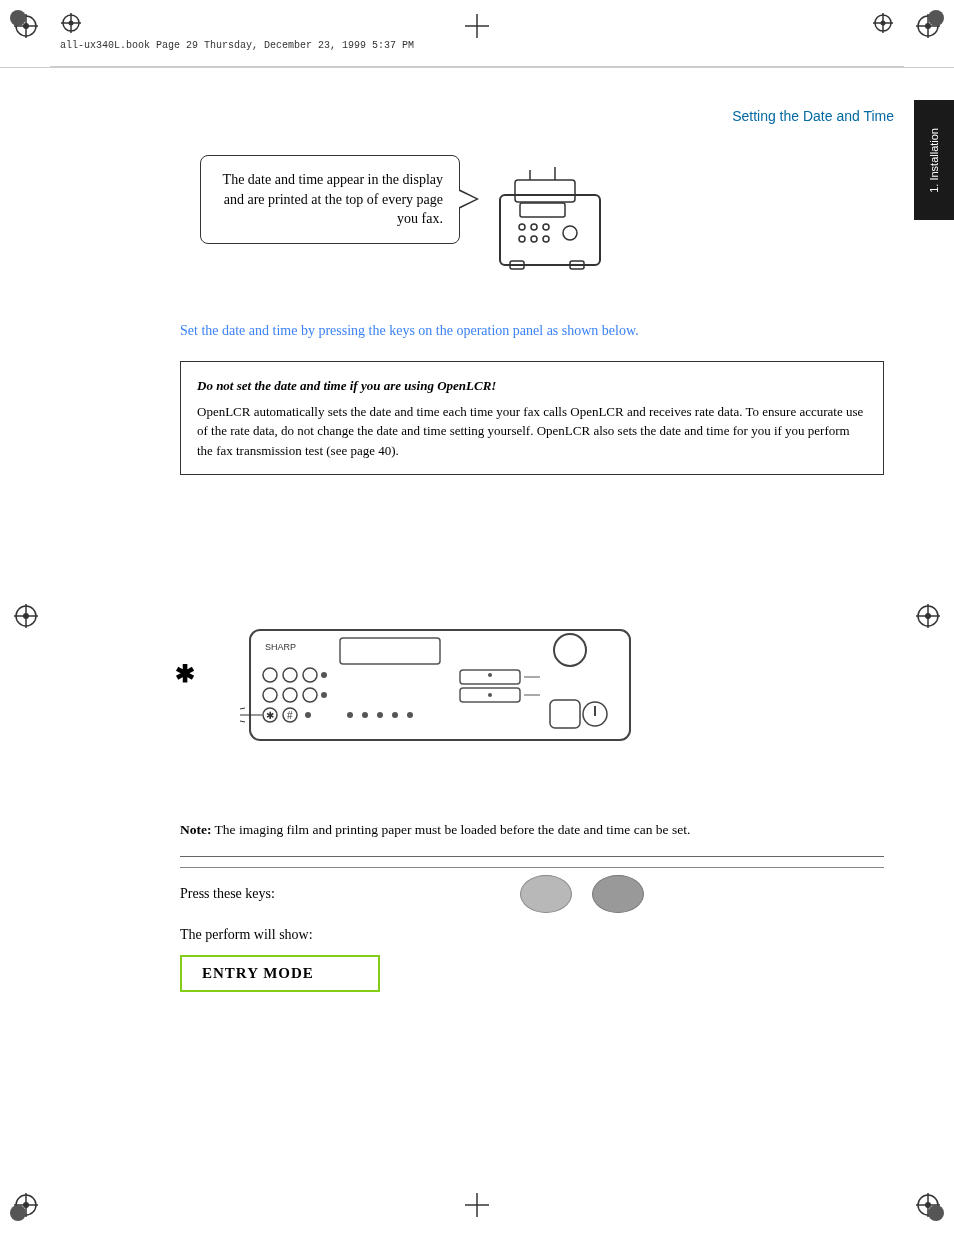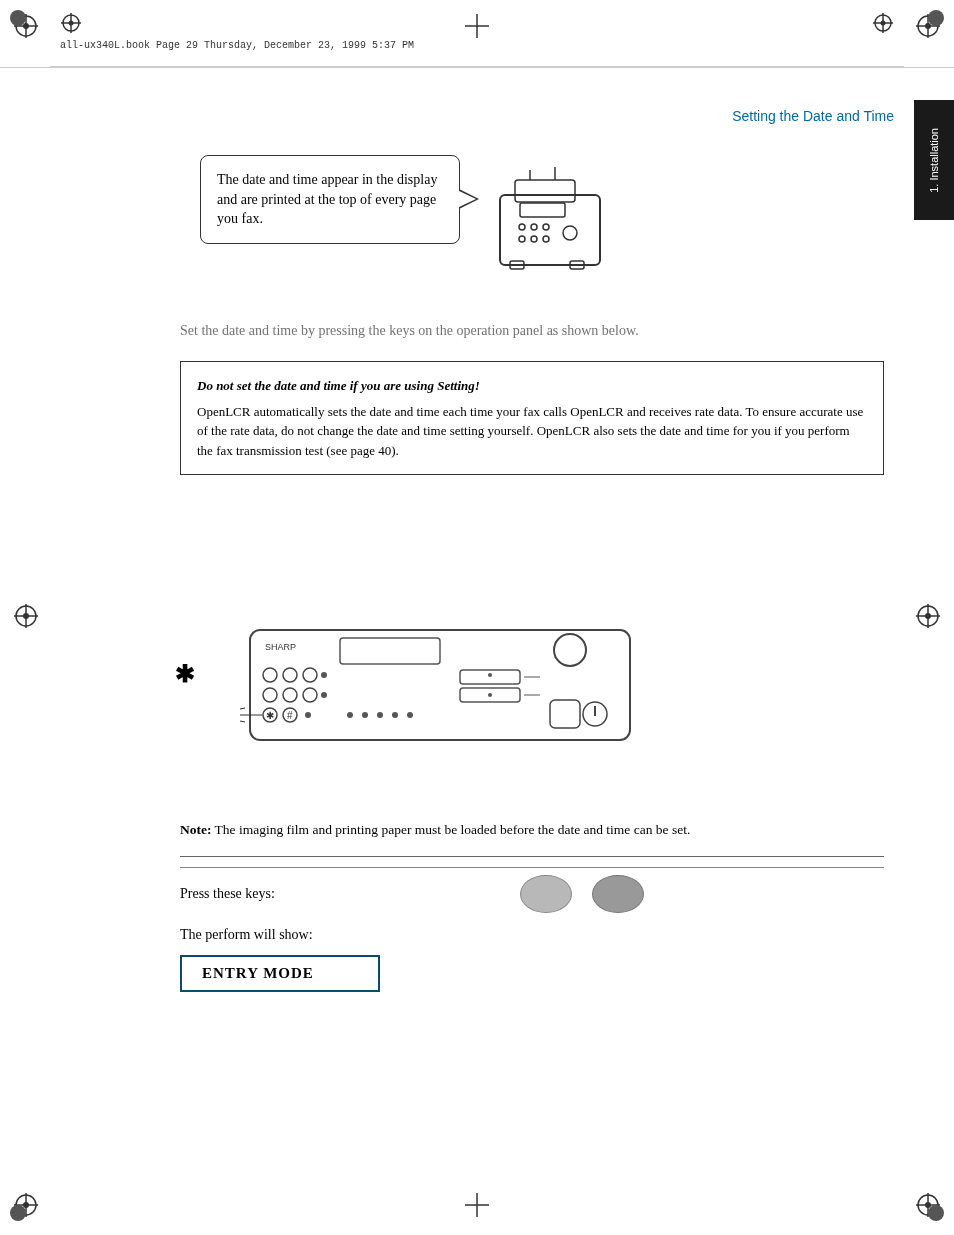--- a/index.html
+++ b/index.html
@@ -114,21 +114,21 @@
       position: absolute;
       top: 320px;
       left: 180px;
       right: 70px;
     }
 
     .intro-text {
       font-size: 14px;
       line-height: 1.5;
       margin-bottom: 20px;
-      color: #737373;
+      color: #3b82f6;
     }
 
     
     .warning-box {
       border: 1.5px solid #333;
       padding: 14px 16px;
       margin-bottom: 20px;
       font-size: 13px;
       line-height: 1.5;
     }
@@ -164,21 +164,21 @@
     
     .press-keys-section {
       position: absolute;
       top: 875px;
       left: 180px;
       right: 70px;
     }
 
     
     .entry-mode-display {
-      border: 2px solid #0c4a6e;
+      border: 2px solid #84cc16;
       padding: 8px 20px;
       display: inline-block;
       font-size: 15px;
       font-weight: bold;
       letter-spacing: 1px;
       min-width: 200px;
       background: #fff;
     }
 
     
@@ -309,21 +309,21 @@
 
   <div style="position:absolute; bottom:0; left:50px; right:50px; height:1px; background:#ccc;"></div>
 </div>
 
 <div class="section-tab">
   <span class="section-tab-text">1. Installation</span>
 </div>
 
 <div class="page-title">Setting the Date and Time</div>
 
-<div style="position:absolute; top:155px; left:200px;">
+<div style="position:absolute; top:155px; left:200px;text-align:right;">
   <div class="speech-bubble">
     <span>The date and time appear in the display and are printed at the top of every page you fax.</span>
   </div>
 </div>
 
 <div class="fax-illustration">
   <svg width="150" height="120" viewBox="0 0 150 120">
 
     <rect x="20" y="30" width="100" height="70" rx="5" ry="5" fill="none" stroke="#333" stroke-width="2"></rect>
 
@@ -346,21 +346,21 @@
     <line x1="50" y1="15" x2="50" y2="5" stroke="#333" stroke-width="1.5"></line>
     <line x1="75" y1="15" x2="75" y2="2" stroke="#333" stroke-width="1.5"></line>
   </svg>
 </div>
 
 <div class="main-content">
   <p class="intro-text">Set the date and time by pressing the keys on the operation panel as shown below.</p>
 
   <div class="warning-box">
     <div class="warning-title">
-      <span>Do not set the date and time if you are using </span><span style="font-style:italic;">Setting</span><span>!</span>
+      <span>Do not set the date and time if you are using </span><span style="font-style:italic;">OpenLCR</span><span>!</span>
     </div>
     <div>OpenLCR automatically sets the date and time each time your fax calls OpenLCR and receives rate data. To ensure accurate use of the rate data, do not change the date and time setting yourself. OpenLCR also sets the date and time for you if you perform the fax transmission test (see page 40).</div>
   </div>
 </div>
 
 <div class="asterisk-mark">✱</div>
 
 <div style="position:absolute; top:620px; left:240px; width:460px;">
   <svg width="460" height="130" viewBox="0 0 460 130">
 

